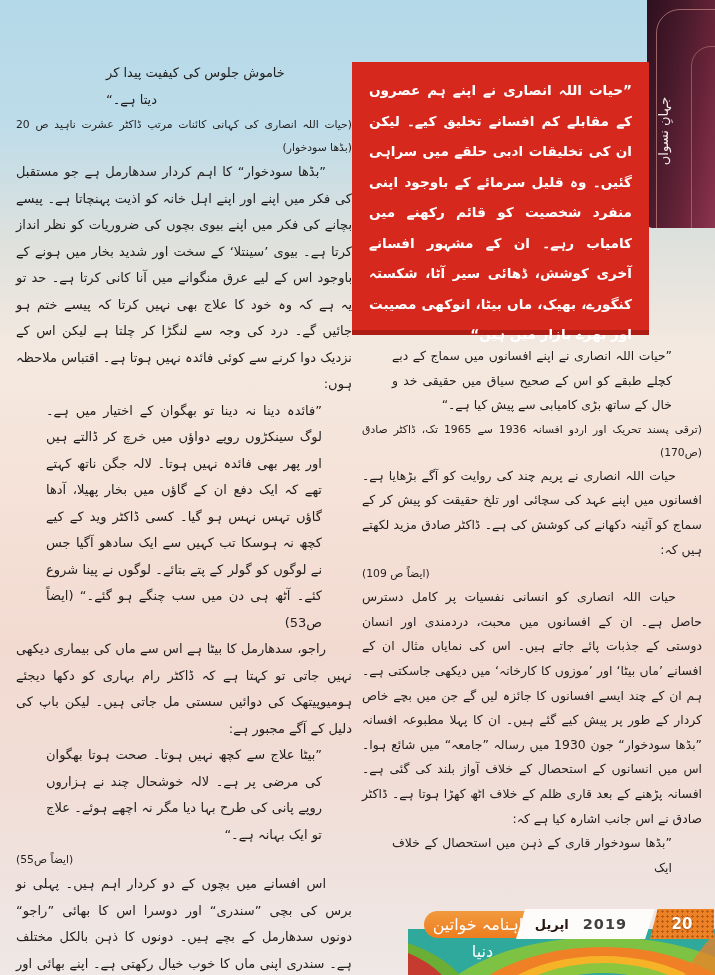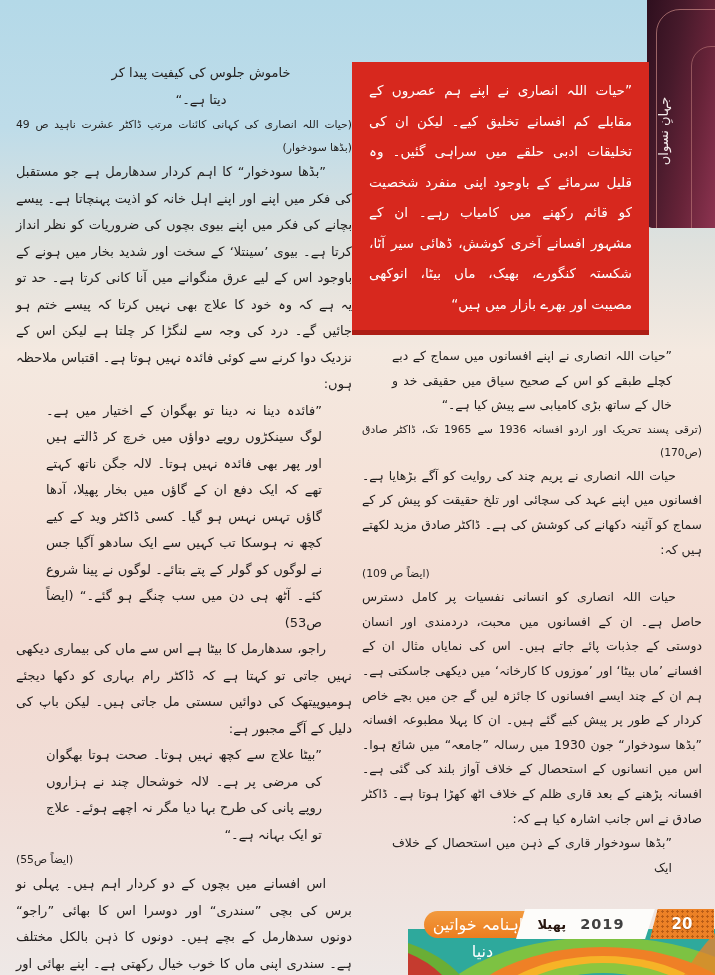--- a/index.html
+++ b/index.html
@@ -25,33 +25,33 @@
     position:absolute;left:-27px;top:122px;width:90px;height:18px;
     transform:rotate(-90deg);color:#f5ecec;font-size:13px;text-align:center;
     direction:rtl;white-space:nowrap;
   }
 
   
   .pull-quote{
     position:absolute;left:352px;top:62px;width:297px;height:273px;box-sizing:border-box;
     background:#d7281e;box-shadow:inset 0 -5px 0 #ad1d15;
     padding:13px 17px 32px 17px;
-    direction:rtl;color:#ffffff;font-weight:normal;
+    direction:rtl;color:#ffffff;font-weight:bold;
     font-size:13.6px;line-height:30.5px;text-align:justify;
   }
   .pull-quote p{margin:0;}
 
   
   .col{position:absolute;direction:rtl;color:#221f1e;text-align:justify;z-index:1;}
   .left-col{left:16px;top:60px;width:336px;font-size:13px;line-height:26.5px;}
   .right-col{left:362px;top:344px;width:340px;font-size:12.4px;line-height:24.6px;}
   .para{margin:0;}
   .indent{text-indent:26px;}
   .bq{margin:0 30px;}
-  .tail-quote{margin:0 56px 0 90px;text-align:center;text-indent:0;}
+  .tail-quote{margin:0 56px 0 90px;text-align:left;text-indent:0;}
   .cite{font-size:10.8px;line-height:23px;}
   .cite.align-left{text-align:left;}
 
   
   .footer-art{position:absolute;left:408px;top:929px;width:307px;height:46px;z-index:2;}
   .badge-mag{
     position:absolute;left:424px;top:911px;width:117px;height:27px;z-index:3;
     background:linear-gradient(180deg,#f29a3e,#ec7d1f);border-radius:14px;
     color:#fff;font-size:16px;line-height:27px;text-align:center;direction:rtl;
   }
@@ -85,21 +85,21 @@
     <div class="spine-line2"></div>
     <div class="spine-title">جہانِ نسواں</div>
   </div>
 
   <div class="pull-quote">
     <p>”حیات اللہ انصاری نے اپنے ہم عصروں کے مقابلے کم افسانے تخلیق کیے۔ لیکن ان کی تخلیقات ادبی حلقے میں سراہی گئیں۔ وہ قلیل سرمائے کے باوجود اپنی منفرد شخصیت کو قائم رکھنے میں کامیاب رہے۔ ان کے مشہور افسانے آخری کوشش، ڈھائی سیر آٹا، شکستہ کنگورے، بھیک، ماں بیٹا، انوکھی مصیبت اور بھرے بازار میں ہیں“</p>
   </div>
 
   <div class="col left-col">
     <p class="para tail-quote">خاموش جلوس کی کیفیت پیدا کر دیتا ہے۔“</p>
-    <p class="para cite">(حیات اللہ انصاری کی کہانی کائنات مرتب ڈاکٹر عشرت ناہید ص 49 (بڈھا سودخوار)</p>
+    <p class="para cite">(حیات اللہ انصاری کی کہانی کائنات مرتب ڈاکٹر عشرت ناہید ص 20 (بڈھا سودخوار)</p>
     <p class="para indent">”بڈھا سودخوار“ کا اہم کردار سدھارمل ہے جو مستقبل کی فکر میں اپنے اور اپنے اہل خانہ کو اذیت پہنچاتا ہے۔ پیسے بچانے کی فکر میں اپنے بیوی بچوں کی ضروریات کو نظر انداز کرتا ہے۔ بیوی ’سینتلا‘ کے سخت اور شدید بخار میں ہونے کے باوجود اس کے لیے عرق منگوانے میں آنا کانی کرتا ہے۔ حد تو یہ ہے کہ وہ خود کا علاج بھی نہیں کرتا کہ پیسے ختم ہو جائیں گے۔ درد کی وجہ سے لنگڑا کر چلتا ہے لیکن اس کے نزدیک دوا کرنے سے کوئی فائدہ نہیں ہوتا ہے۔ اقتباس ملاحظہ ہوں:</p>
     <p class="para bq">”فائدہ دینا نہ دینا تو بھگوان کے اختیار میں ہے۔ لوگ سینکڑوں روپے دواؤں میں خرچ کر ڈالتے ہیں اور پھر بھی فائدہ نہیں ہوتا۔ لالہ جگن ناتھ کہتے تھے کہ ایک دفع ان کے گاؤں میں بخار پھیلا، آدھا گاؤں تہس نہس ہو گیا۔ کسی ڈاکٹر وید کے کیے کچھ نہ ہوسکا تب کہیں سے ایک سادھو آگیا جس نے لوگوں کو گولر کے پتے بتائے۔ لوگوں نے پینا شروع کئے۔ آٹھ ہی دن میں سب چنگے ہو گئے۔“ (ایضاً ص53)</p>
     <p class="para indent">راجو، سدھارمل کا بیٹا ہے اس سے ماں کی بیماری دیکھی نہیں جاتی تو کہتا ہے کہ ڈاکٹر رام بہاری کو دکھا دیجئے ہومیوپیتھک کی دوائیں سستی مل جاتی ہیں۔ لیکن باپ کی دلیل کے آگے مجبور ہے:</p>
     <p class="para bq">”بیٹا علاج سے کچھ نہیں ہوتا۔ صحت ہوتا بھگوان کی مرضی پر ہے۔ لالہ خوشحال چند نے ہزاروں روپے پانی کی طرح بہا دیا مگر نہ اچھے ہوئے۔ علاج تو ایک بہانہ ہے۔“</p>
     <p class="para cite align-left">(ایضاً ص55)</p>
     <p class="para indent">اس افسانے میں بچوں کے دو کردار اہم ہیں۔ پہلی نو برس کی بچی ”سندری“ اور دوسرا اس کا بھائی ”راجو“ دونوں سدھارمل کے بچے ہیں۔ دونوں کا ذہن بالکل مختلف ہے۔ سندری اپنی ماں کا خوب خیال رکھتی ہے۔ اپنے بھائی اور باپ کو کھلانے کے بعد اگر کچھ بچا تو خود کھاتی ہے۔ لیکن راجو صرف اپنے بارے میں سوچتا ہے۔ کتاب خریدنے کے بہانے سے کلب کے لیے پیسہ مانگتا ہے۔ پوری کے لیے چار آنہ لیتا ہے لیکن اس میں سے بھی دو آنہ بچا کر رکھ لیتا ہے۔ گھر میں جب راجو کھانا کھاتا ہے تو اپنی بہن سے سخت الفاظ میں کہتا ہے:</p>
 
   </div>
 
   <div class="col right-col">
@@ -120,19 +120,19 @@
       <ellipse cx="195" cy="106" rx="119" ry="72" fill="#8cc63f"></ellipse>
       <ellipse cx="195" cy="108" rx="101" ry="64" fill="#2ea99c"></ellipse>
       <path d="M0,46 L0,14 Q34,26 52,46 Z" fill="#6aae35"></path>
       <path d="M0,46 L0,24 Q20,32 34,46 Z" fill="#c53b2f"></path>
       <path d="M307,46 L307,4 Q288,24 276,46 Z" fill="#ef8026" opacity="0.75"></path>
     </svg>
   </div>
 
   <div class="badge-mag">ماہنامہ خواتین دنیا</div>
   <div class="badge-date">
-    <span class="month">پھیلا</span>
+    <span class="month">اپریل</span>
     <span class="year">2019</span>
   </div>
   <div class="badge-slash"></div>
   <div class="badge-page">20</div>
 
 </div>
 
 </body></html>

